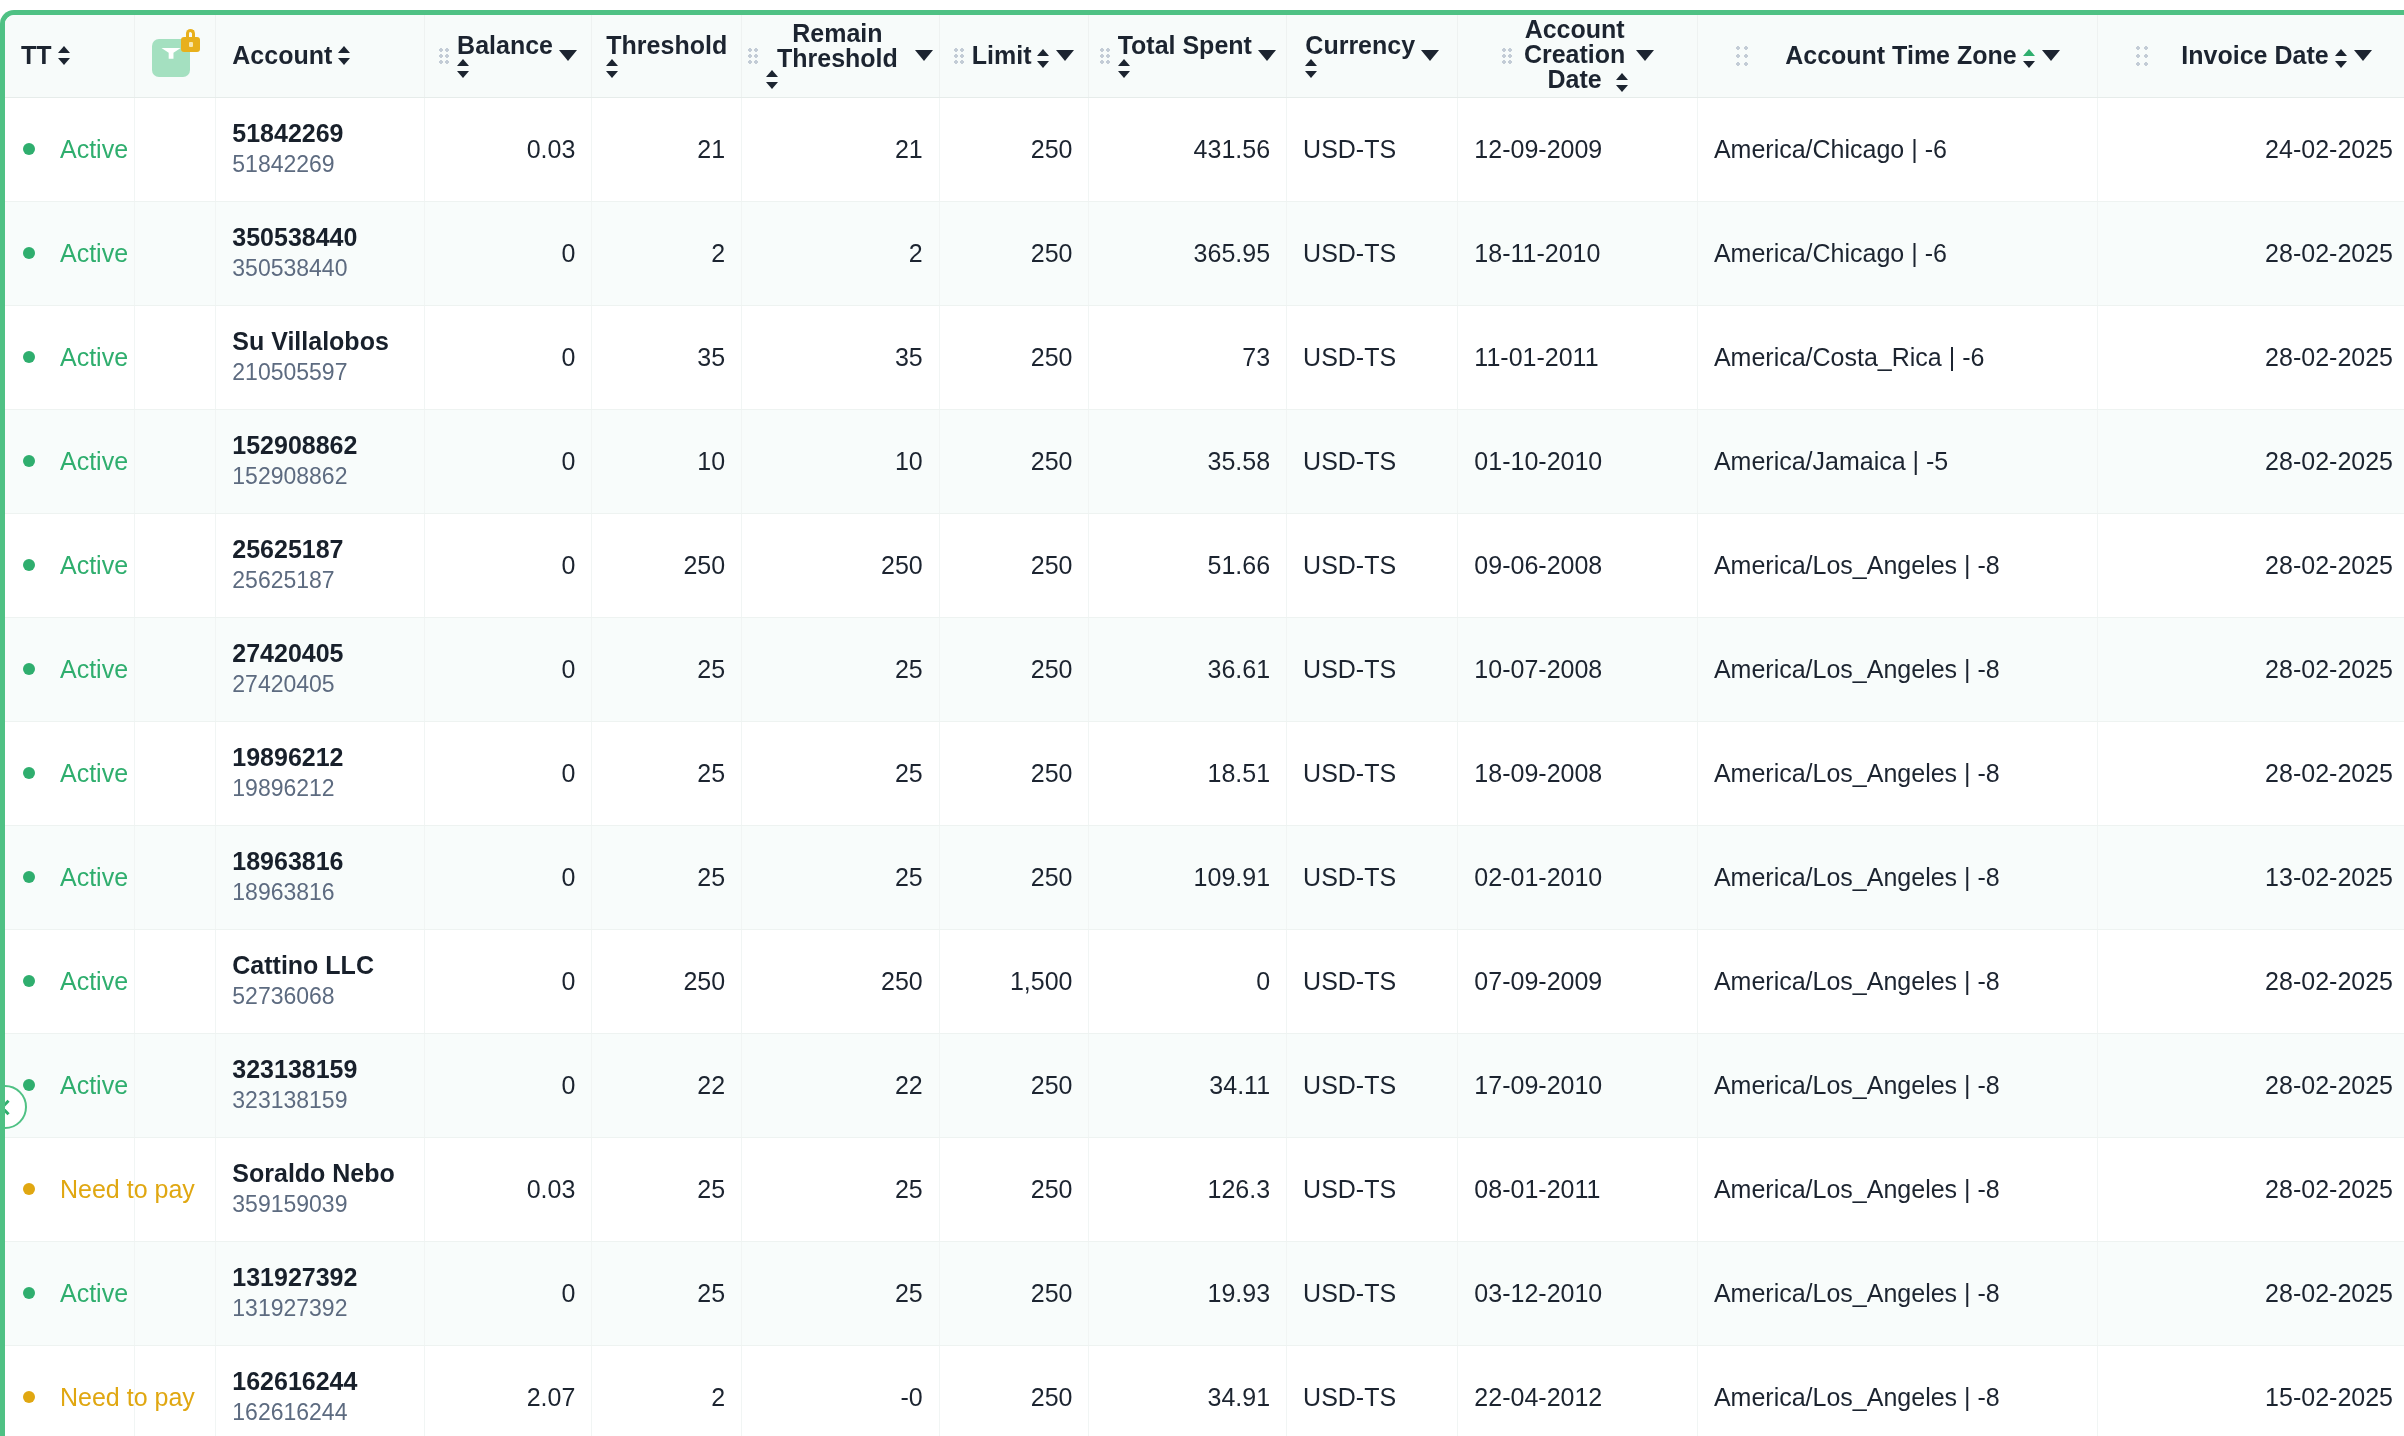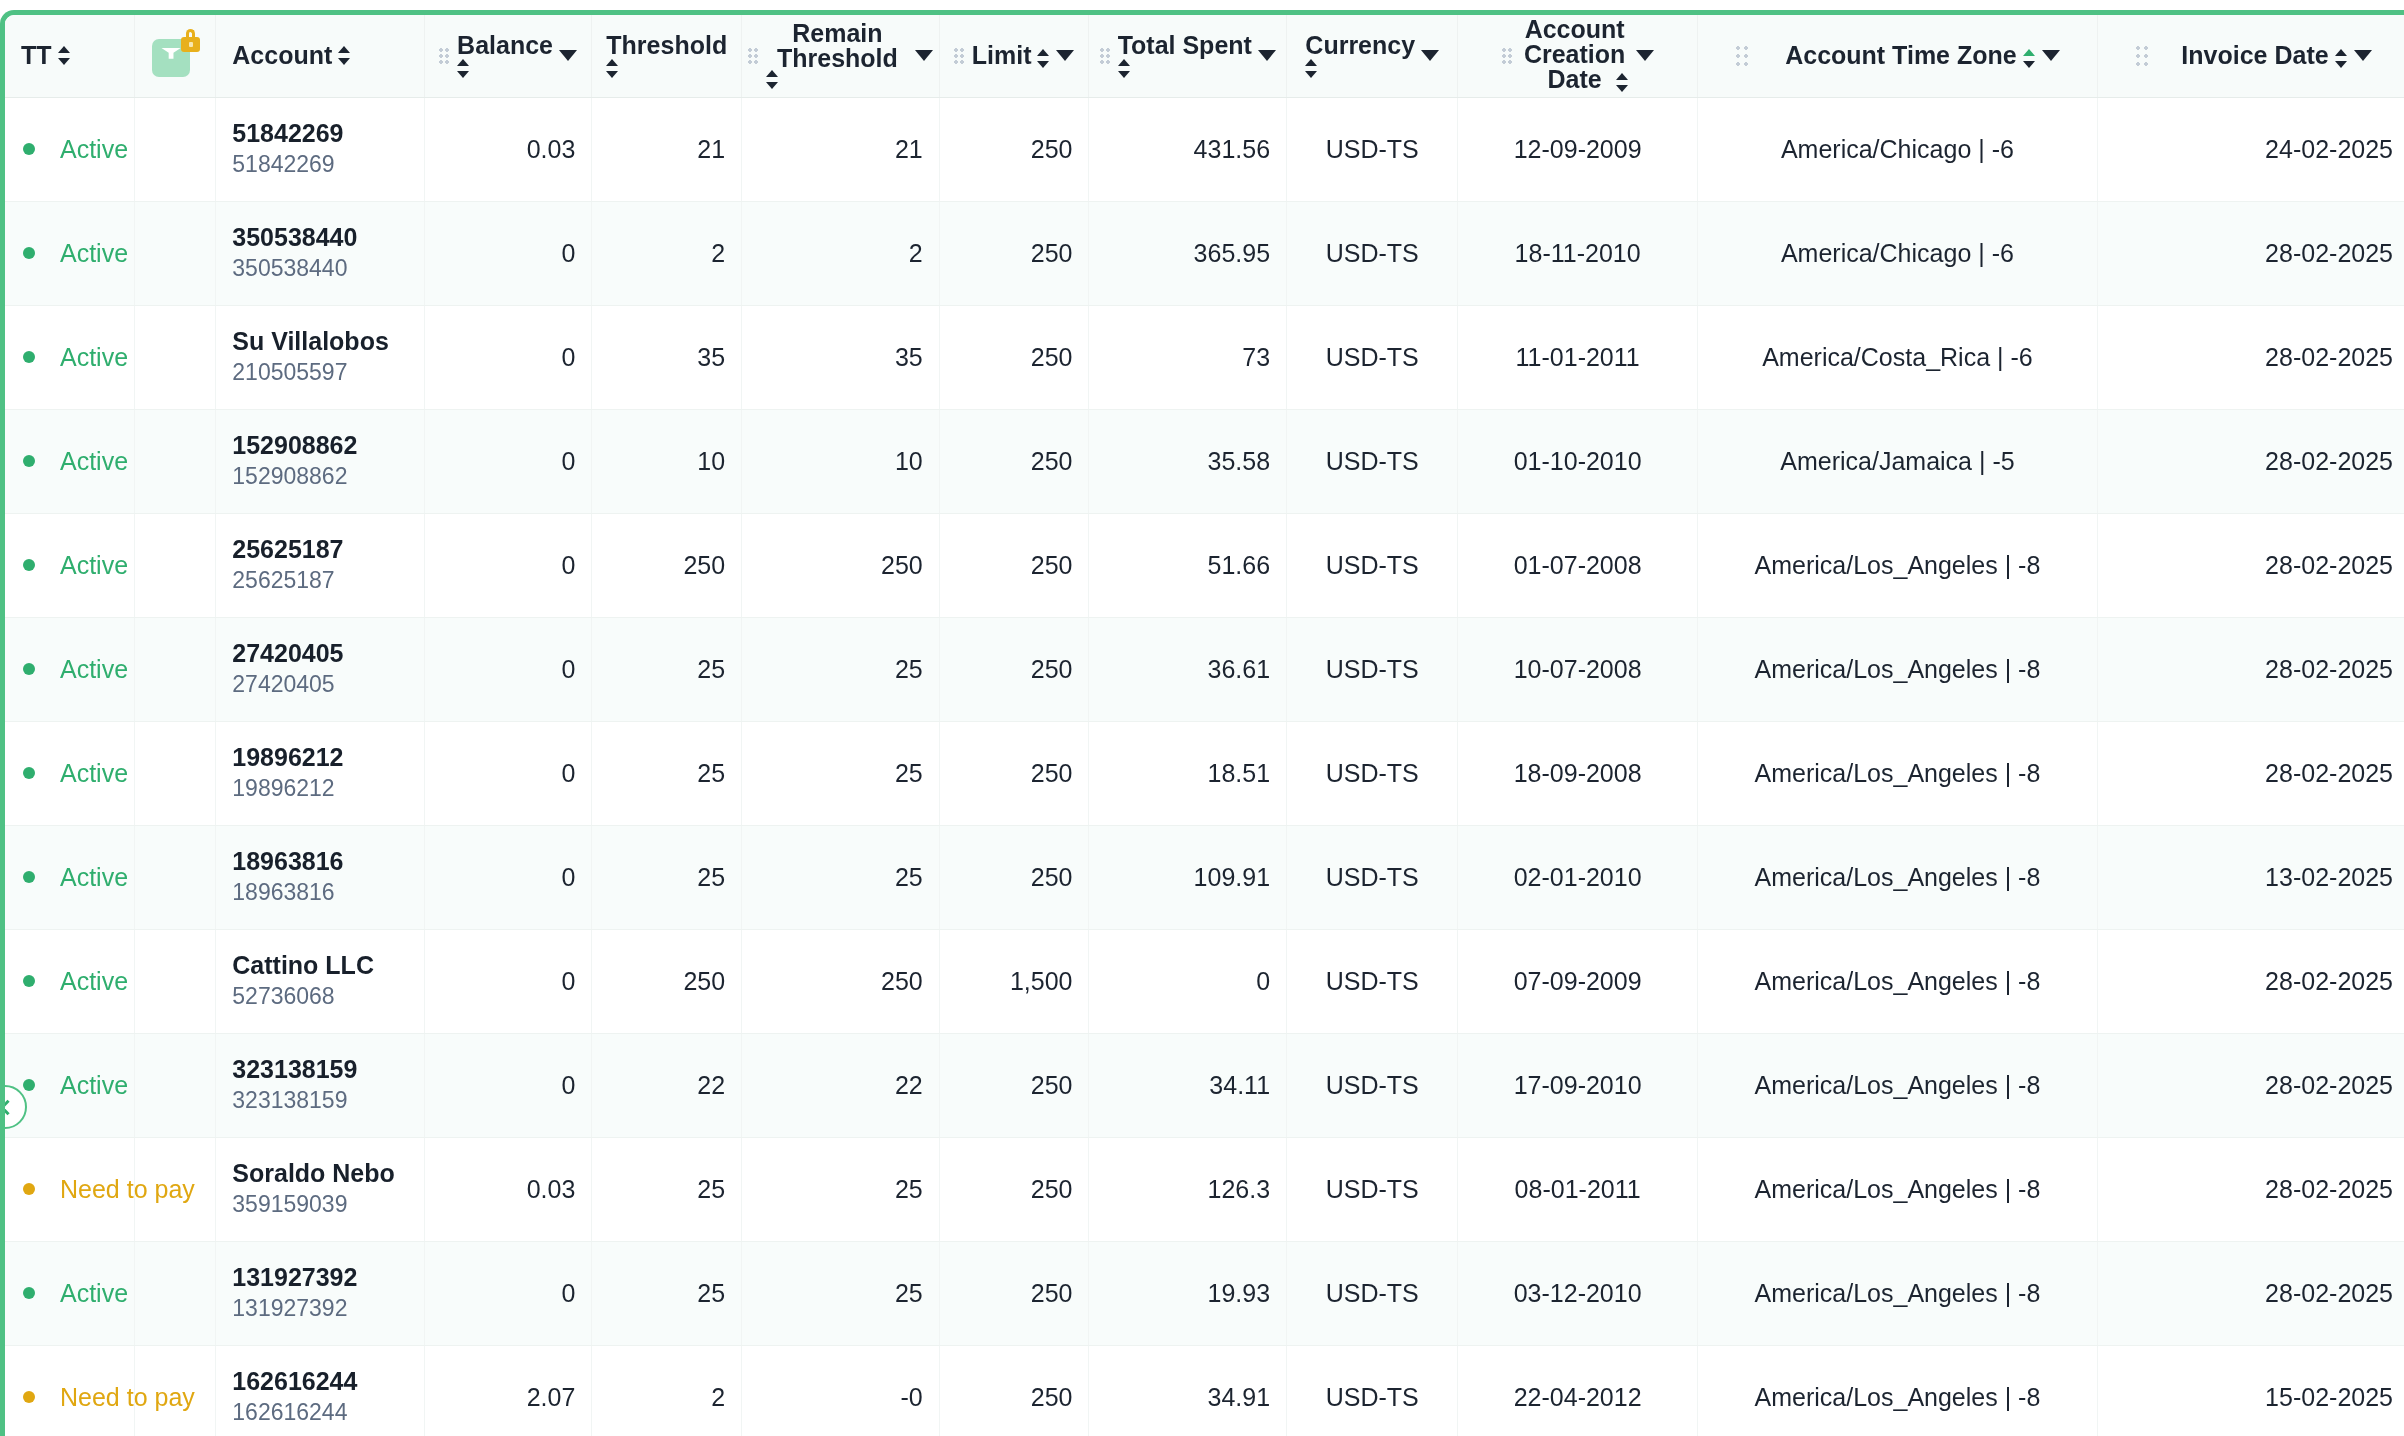--- a/index.html
+++ b/index.html
@@ -118,21 +118,21 @@
     border-right: 1px solid #f1f5f4;
     padding: 0 16px;
     font-size: 25px;
     color: #1c2430;
     vertical-align: middle;
     white-space: nowrap;
   }
   tbody tr.alt td { background: #f8fcfb; }
 
   .num { text-align: right; }
-  .ctr { text-align: center; }
+  .ctr { text-align: left; }
 
   .status { display: flex; align-items: center; gap: 25px; font-size: 25px; padding-left: 12px; }
   .dot { width: 12px; height: 12px; border-radius: 50%; flex: 0 0 auto; }
   .st-active   { color: #2fae6e; }
   .st-active   .dot { background: #2fae6e; }
   .st-needpay  { color: #e0a711; }
   .st-needpay  .dot { background: #e0a711; }
 
   .acct-name { font-size: 25px; font-weight: 700; color: #18202b; line-height: 1.12; }
   .acct-id   { font-size: 23px; font-weight: 400; color: #5d6b80; line-height: 1.25; margin-top: 3px; }
@@ -396,21 +396,21 @@
           <td>
             <div class="acct-name">25625187</div>
             <div class="acct-id">25625187</div>
           </td>
           <td class="num">0</td>
           <td class="num">250</td>
           <td class="num">250</td>
           <td class="num">250</td>
           <td class="num">51.66</td>
           <td class="ctr">USD-TS</td>
-          <td class="ctr">01-07-2008</td>
+          <td class="ctr">09-06-2008</td>
           <td class="ctr">America/Los_Angeles | -8</td>
           <td class="num" style="border-right:none">28-02-2025</td>
         </tr>
         <tr class="alt">
           <td style="padding:0 6px">
             <span class="status st-active">
               <span class="dot"></span>
               <span>Active</span>
             </span>
           </td>

